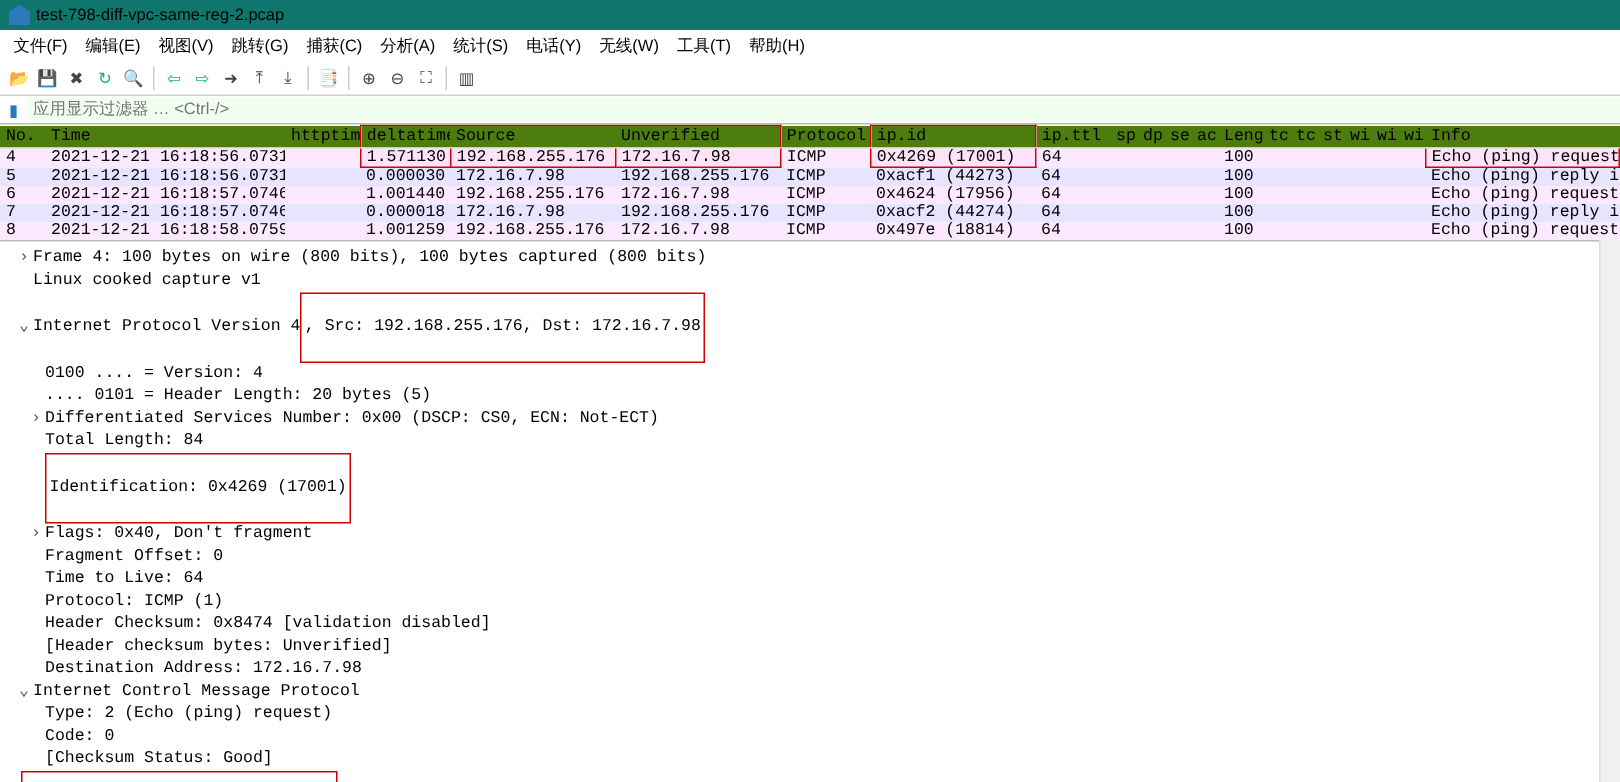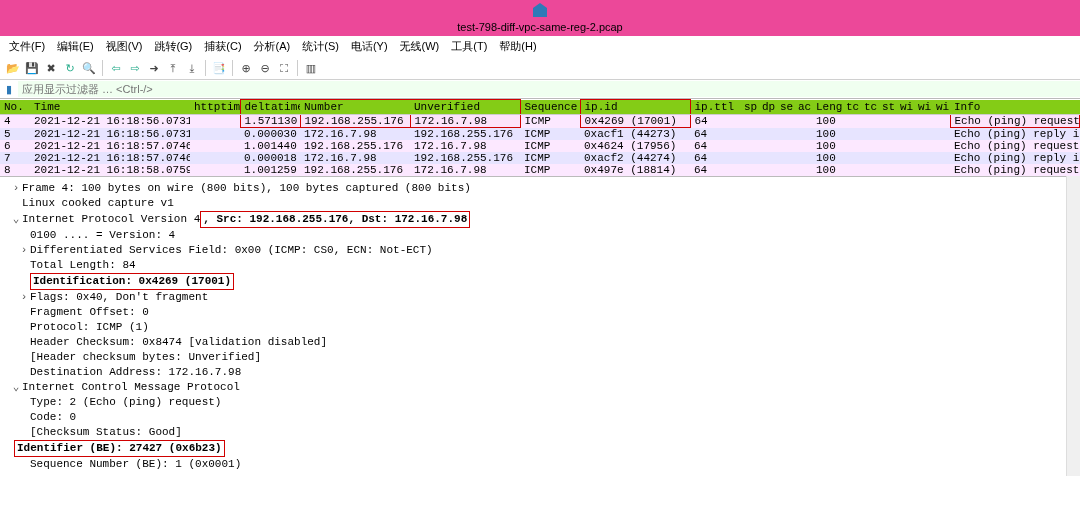--- a/index.html
+++ b/index.html
@@ -7,22 +7,21 @@
     margin: 0; padding: 0;
     font-family: "Microsoft YaHei", "Segoe UI", Tahoma, sans-serif;
     font-size: 11px;
     color: #000;
     background: #fff;
     width: 1080px;
   }
   .titlebar {
     display: flex; align-items: center; gap: 4px;
     padding: 3px 6px;
-    background: #ec4899;
-    flex-direction: column;
+    background: #0f766e;
   }
   .titlebar .logo {
     width: 14px; height: 14px;
     background: #2E7AB8;
     clip-path: polygon(50% 0, 100% 35%, 100% 100%, 0 100%, 0 35%);
   }
   .titlebar .title { font-size: 11px; }
   .menubar {
     display: flex; gap: 2px;
     padding: 2px 4px;
@@ -70,21 +69,21 @@
   table.pkt {
     border-collapse: collapse;
     width: 100%;
     font-family: "Consolas","Courier New",monospace;
     font-size: 11px;
     table-layout: fixed;
   }
   table.pkt th {
     text-align: left;
     font-weight: normal;
-    background: #84cc16;
+    background: #4d7c0f;
     border-bottom: 1px solid #ccc;
     padding: 1px 4px;
     white-space: nowrap;
     overflow: hidden;
     margin-left: 39px;
   }
   table.pkt td {
     padding: 0 4px;
     white-space: nowrap;
     overflow: hidden;
@@ -100,21 +99,21 @@
     line-height: 15px;
   }
   .details .tw { display:inline-block; width:12px; text-align:center; color:#555; }
   .lvl0 { padding-left: 4px; }
   .lvl1 { padding-left: 24px; }
   .scroll-v {
     position: absolute; right: 0; top: 0; bottom: 0; width: 14px;
     background: #f0f0f0; border-left: 1px solid #ddd;
   }
   .details-wrap { position: relative; }
-  .redbox { border: 1px solid #d00000; padding: 0 2px; display:inline-block;font-weight:bold; }
+  .redbox { border: 1px solid #d00000; padding: 15px 2px; display:inline-block; }
   .info-col { position: relative; }
 </style>
 </head>
 <body>
 
 <div class="titlebar">
   <span class="logo"></span>
   <span class="title">test-798-diff-vpc-same-reg-2.pcap</span>
 </div>
 
@@ -183,23 +182,23 @@
         <col style="width:18px">
         <col style="width:18px">
     <col>
   </colgroup>
   <thead>
     <tr>
       <th>No.</th>
       <th>Time</th>
       <th>httptime</th>
       <th class="hl-red" style="border-right:none">deltatime</th>
-      <th class="hl-red" style="border-left:none;border-right:none">Number</th>
+      <th class="hl-red" style="border-left:none;border-right:none">Source</th>
       <th class="hl-red" style="border-left:none">Unverified</th>
-      <th>Sequence</th>
+      <th>Protocol</th>
       <th class="hl-red">ip.id</th>
       <th>ip.ttl</th>
       <th>sp</th>
       <th>dp</th>
       <th>se</th>
       <th>ac</th>
       <th>Leng</th>
       <th>tc</th>
       <th>tc</th>
       <th>st</th>
@@ -328,25 +327,27 @@
       </tbody>
 </table>
 </div>
 
 <div class="details-wrap">
 <div class="details">
   <div class="lvl0"><span class="tw">›</span><span>Frame 4: 100 bytes on wire (800 bits), 100 bytes captured (800 bits)</span></div>
   <div class="lvl0"><span class="tw">&nbsp;</span><span>Linux cooked capture v1</span></div>
   <div class="lvl0"><span class="tw">⌄</span><span>Internet Protocol Version 4</span><span class="redbox">, Src: 192.168.255.176, Dst: 172.16.7.98</span></div>
   <div class="lvl1"><span>0100 .... = Version: 4</span></div>
-  <div class="lvl1"><span class="tw" style="margin-left:-12px">›</span><span>Differentiated Services Field: 0x00 (ICMP: CS0, ECN: Not-ECT)</span></div>
+  <div class="lvl1"><span>.... 0101 = Header Length: 20 bytes (5)</span></div>
+  <div class="lvl1"><span class="tw" style="margin-left:-12px">›</span><span>Differentiated Services Number: 0x00 (DSCP: CS0, ECN: Not-ECT)</span></div>
   <div class="lvl1"><span>Total Length: 84</span></div>
   <div class="lvl1"><span class="redbox">Identification: 0x4269 (17001)</span></div>
   <div class="lvl1"><span class="tw" style="margin-left:-12px">›</span><span>Flags: 0x40, Don't fragment</span></div>
   <div class="lvl1"><span>Fragment Offset: 0</span></div>
+  <div class="lvl1"><span>Time to Live: 64</span></div>
   <div class="lvl1"><span>Protocol: ICMP (1)</span></div>
   <div class="lvl1"><span>Header Checksum: 0x8474 [validation disabled]</span></div>
   <div class="lvl1"><span>[Header checksum bytes: Unverified]</span></div>
   <div class="lvl1"><span>Destination Address: 172.16.7.98</span></div>
   <div class="lvl0"><span class="tw">⌄</span><span>Internet Control Message Protocol</span></div>
   <div class="lvl1"><span>Type: 2 (Echo (ping) request)</span></div>
   <div class="lvl1"><span>Code: 0</span></div>
   <div class="lvl1"><span>[Checksum Status: Good]</span></div>
   <div class="lvl1 redbox" style="margin-left:8px"><span>Identifier (BE): 27427 (0x6b23)</span><br></div>
   <div class="lvl1"><span>Sequence Number (BE): 1 (0x0001)</span></div>

